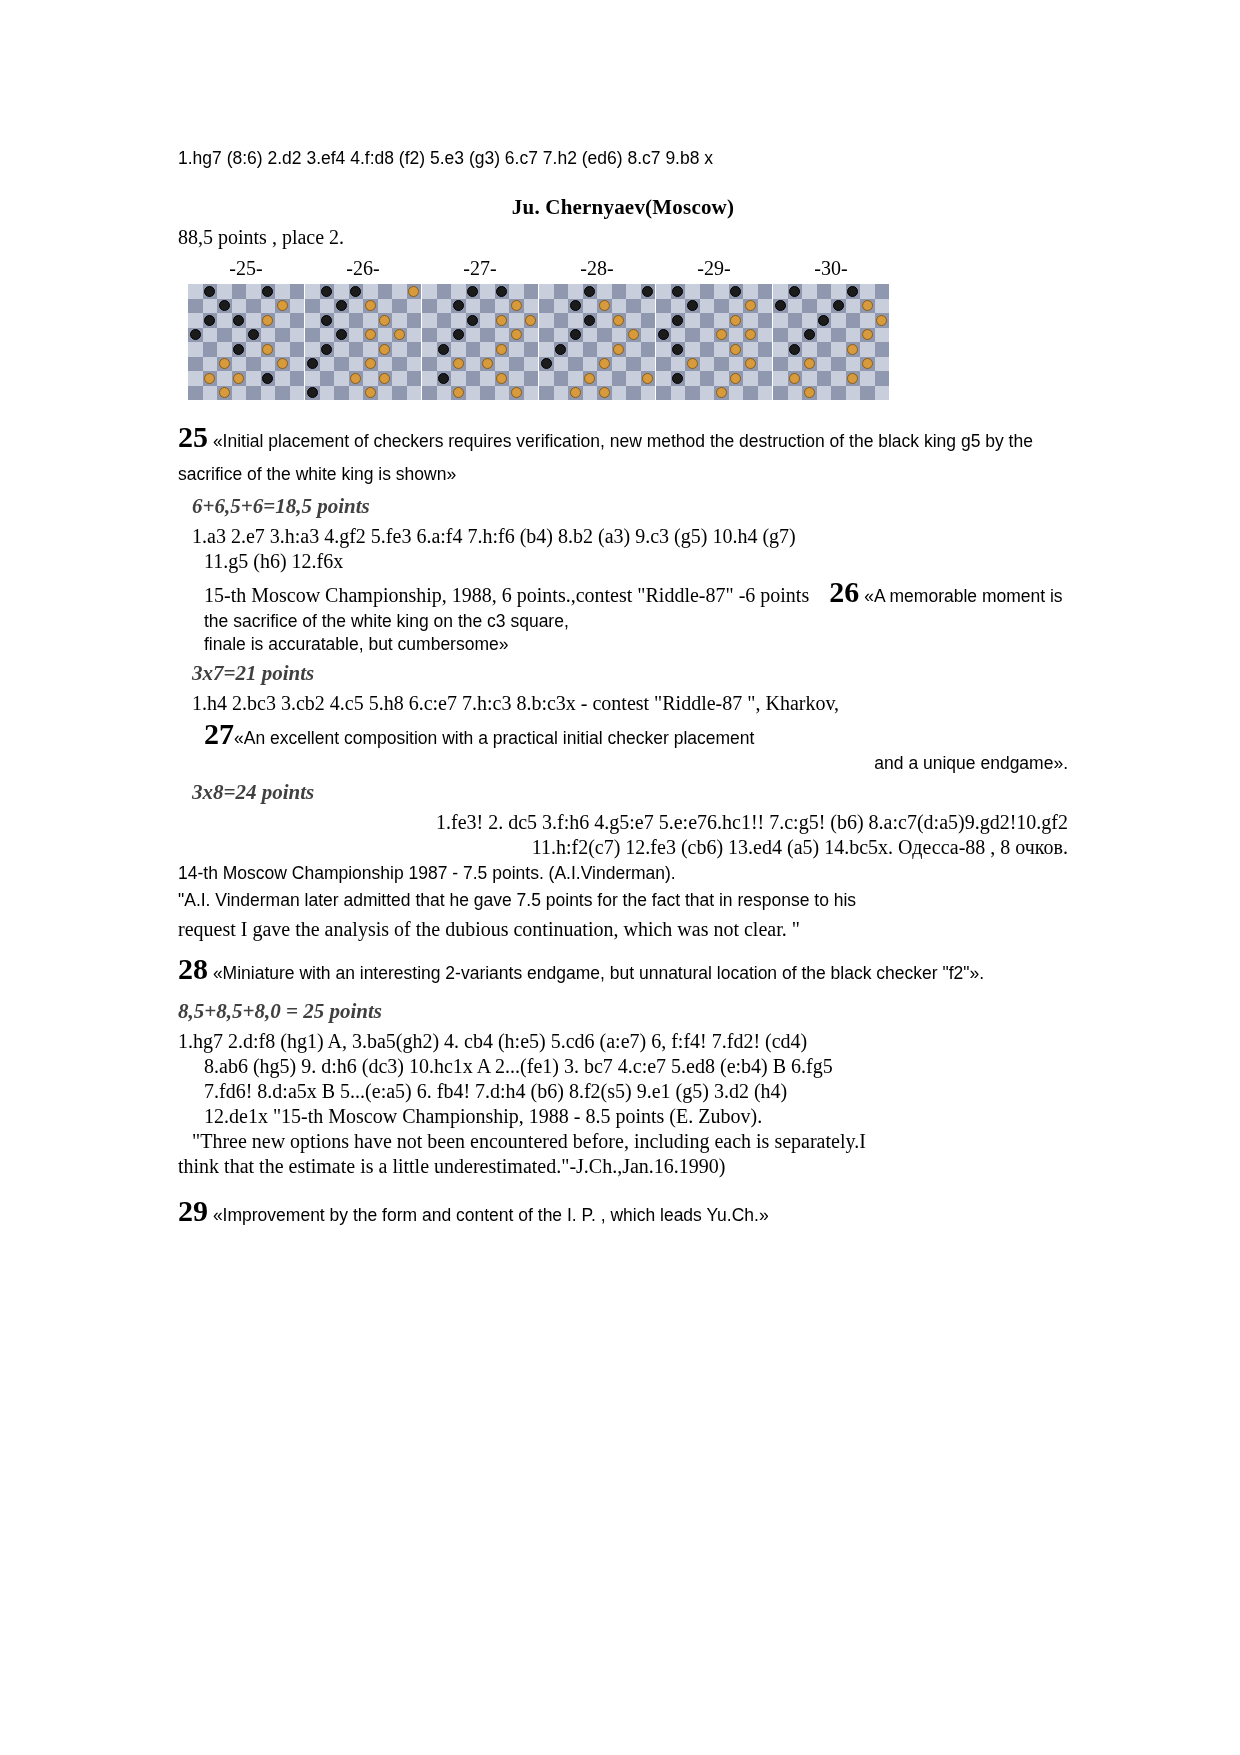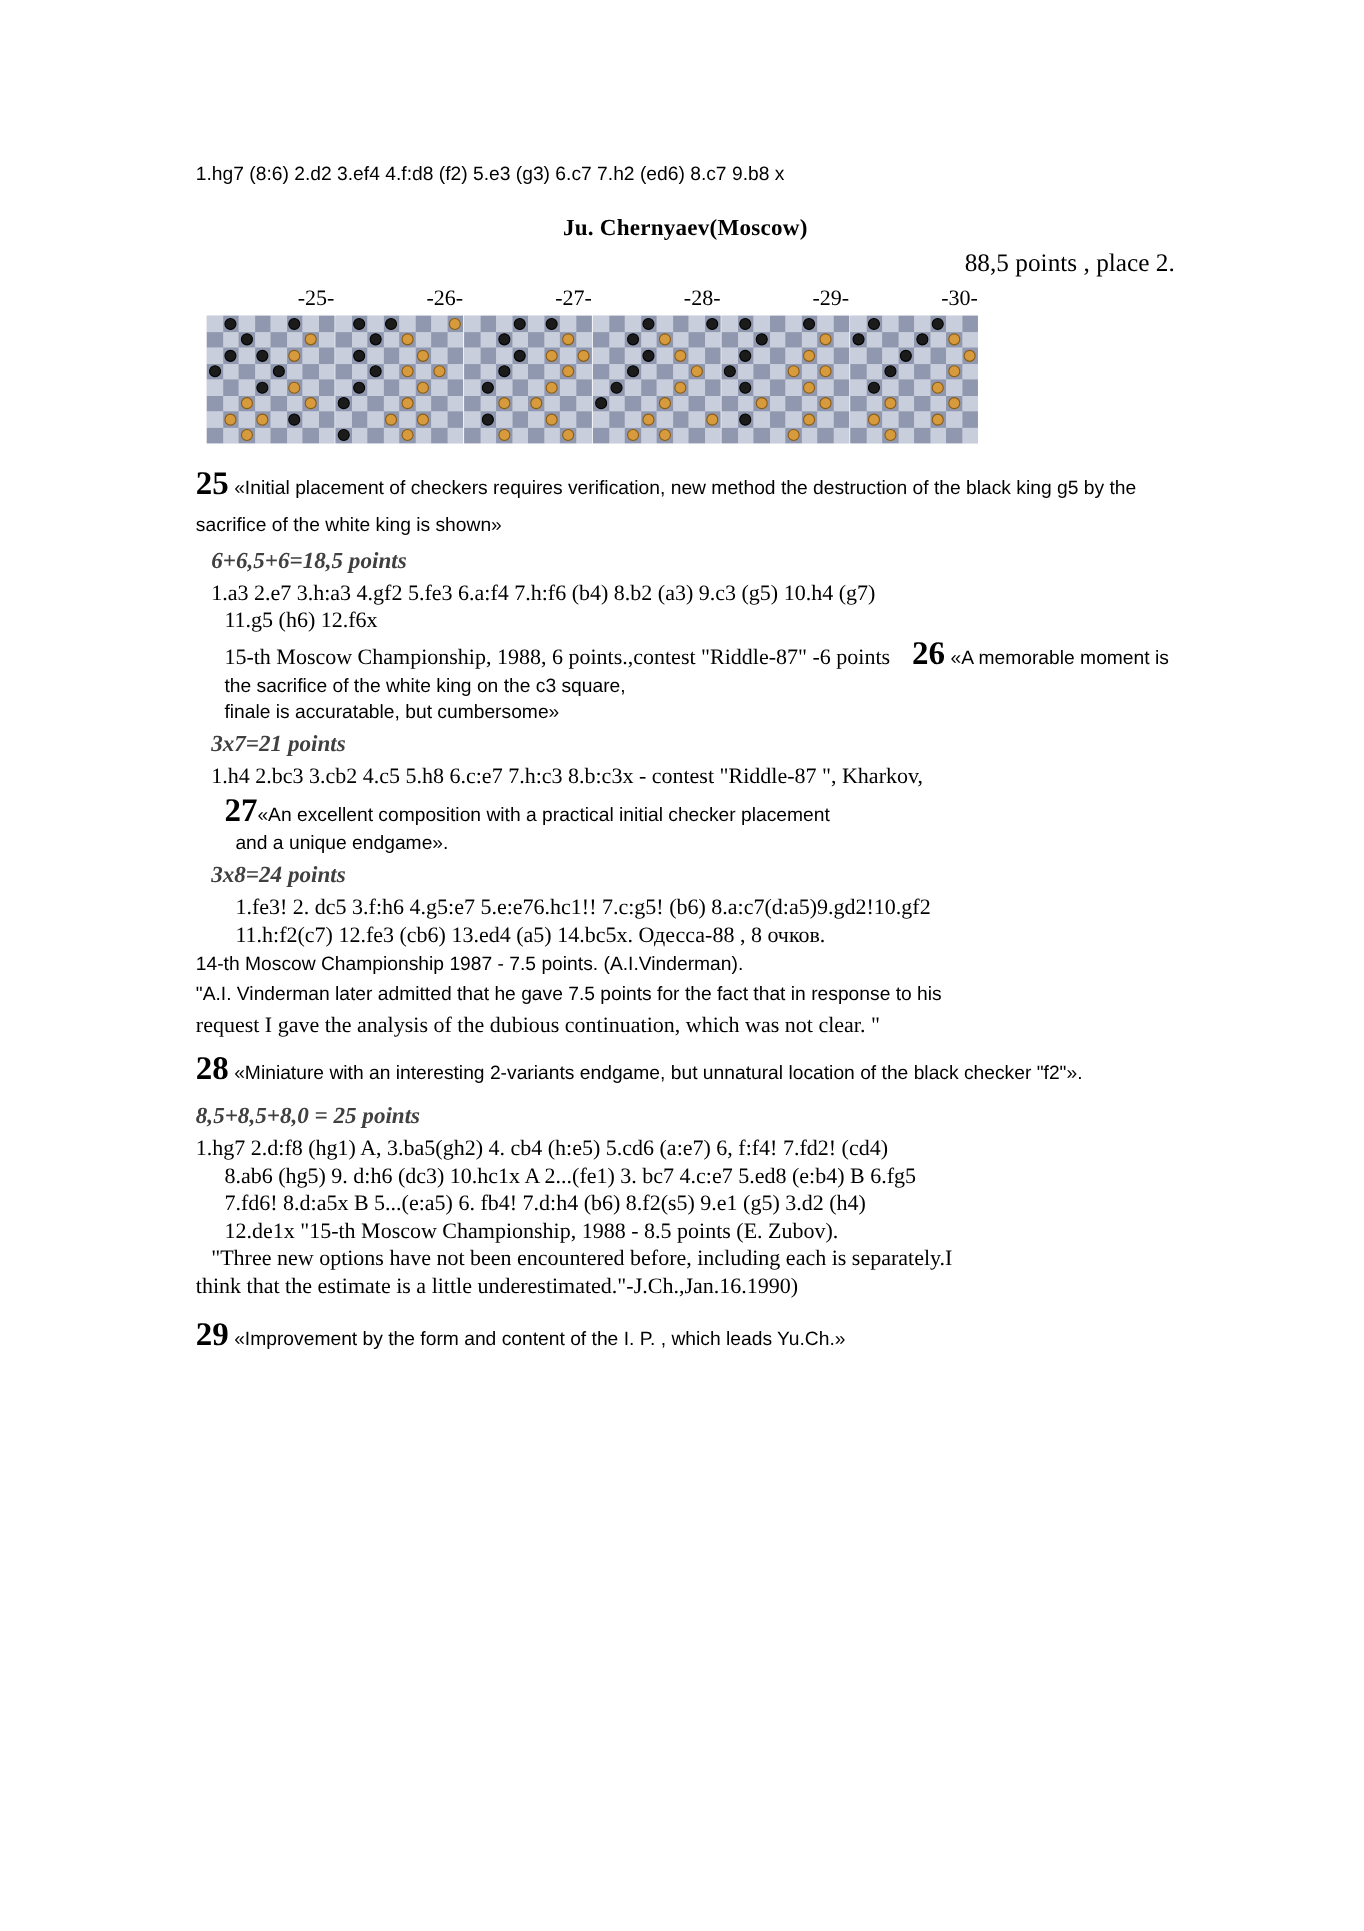--- a/index.html
+++ b/index.html
@@ -39,33 +39,33 @@
   }
   .author-title {
     text-align: center;
     font-family: "Liberation Serif", serif;
     font-weight: bold;
     font-size: 21px;
     margin: 18px 0 6px 0;
     letter-spacing: 0.2px;
   }
   .author-points {
-    text-align: right;
+    text-align: left;
     font-family: "Liberation Serif", serif;
-    font-size: 23px;
+    font-size: 20px;
     margin-bottom: 8px;
   }
   .diagram-labels {
     display: flex;
     margin-left: 10px;
     margin-bottom: 4px;
   }
   .diagram-labels span {
     flex: 0 0 116px;
-    text-align: right;
+    text-align: center;
     font-family: "Liberation Serif", serif;
     font-size: 20px;
     margin-right: 1px;
   }
   .diagrams {
     display: flex;
     margin-left: 10px;
     margin-bottom: 14px;
   }
   .board {
@@ -103,21 +103,21 @@
   .red-bold-italic {
     color: #404040;
     font-family: "Liberation Serif", serif;
     font-weight: bold;
     font-style: italic;
     font-size: 21px;
     margin: 6px 0 6px 0;
   }
   .indent1 { margin-left: 14px; }
   .indent2 { margin-left: 26px; }
-  .indent3 { margin-left: 36px; }
+  .indent3 { margin-left: 36px; text-align: right; }
   .justify { text-align: justify; }
   .sans { font-family: "Liberation Sans", sans-serif; font-size: 17.5px; }
   .serif { font-family: "Liberation Serif", serif; font-size: 20px; }
   .tight { line-height: 1.45; }
 </style>
 </head>
 <body>
 
 <div class="page">
   <div class="content">

